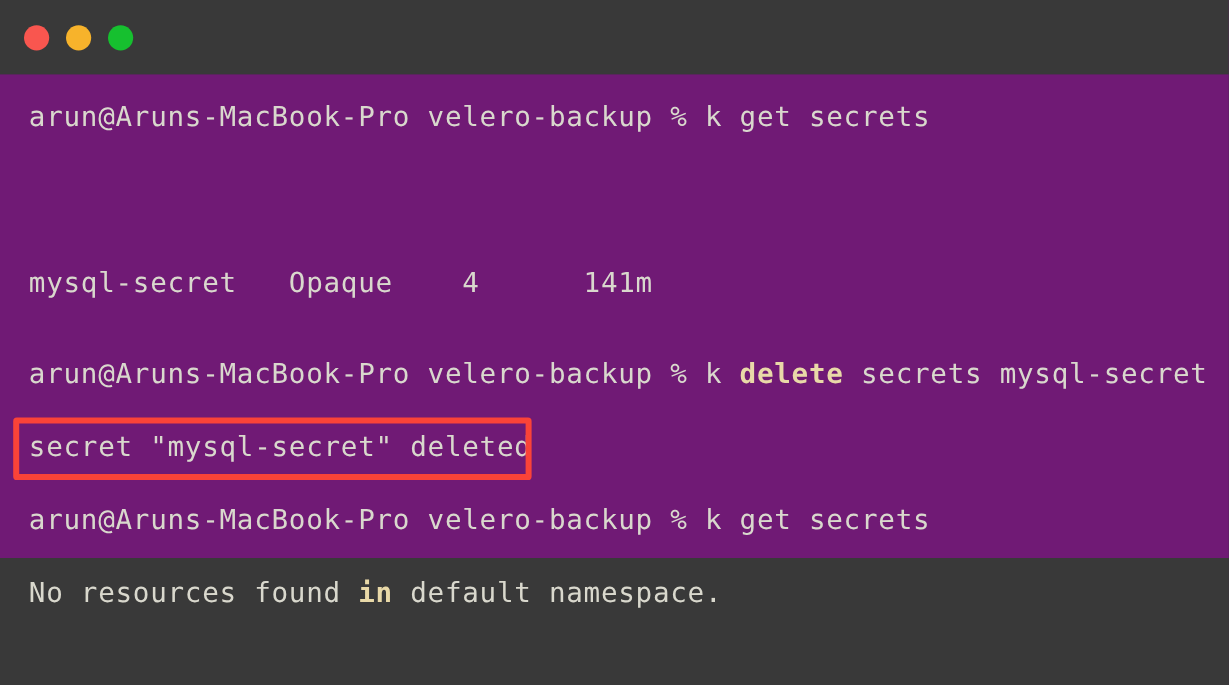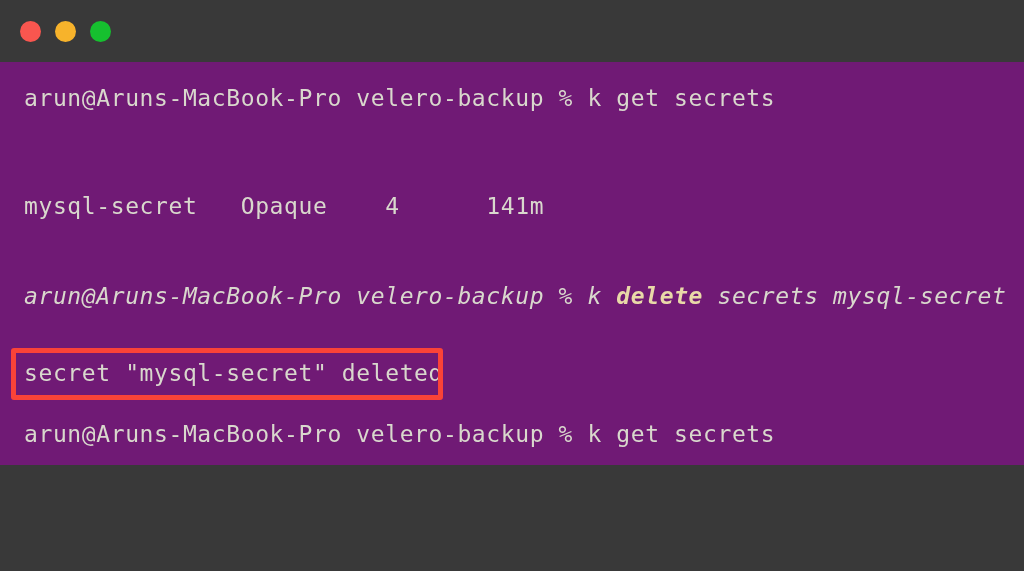--- a/index.html
+++ b/index.html
@@ -64,22 +64,22 @@
     white-space: pre;
     font-family: "DejaVu Sans Mono", monospace;
     font-size: 23px;
     line-height: 28px;
     letter-spacing: 0.6px;
     color: #d9d8cd;
   }
 
   .l1 { top: 22px; }
   .l2 { top: 83px; }
-  .l3 { top: 130px; }
-  .l4 { top: 220px; font-style: italic; }
+  .l3 { top: 160px; }
+  .l4 { top: 236px; }
   .l6 { top: 358px; }
   .l7 { top: 419px; }
 
   .kw {
     color: #e9d9a8;
     font-weight: bold;
   }
 
   
   .highlight-box {
@@ -125,15 +125,16 @@
 
     <div class="line l3">mysql-secret   Opaque    4      141m</div>
 
     <div class="line l4"><span>arun@Aruns-MacBook-Pro velero-backup % k </span><span class="kw">delete</span><span> secrets mysql-secret</span></div>
 
     <div class="boxed-line">secret "mysql-secret" deleted</div>
     <div class="highlight-box"></div>
 
     <div class="line l6">arun@Aruns-MacBook-Pro velero-backup % k get secrets</div>
 
+    <div class="line l7"><span>No resources found </span><span class="kw">in</span><span> default namespace.</span></div>
 
   </div>
 </div>
 
 </body></html>

